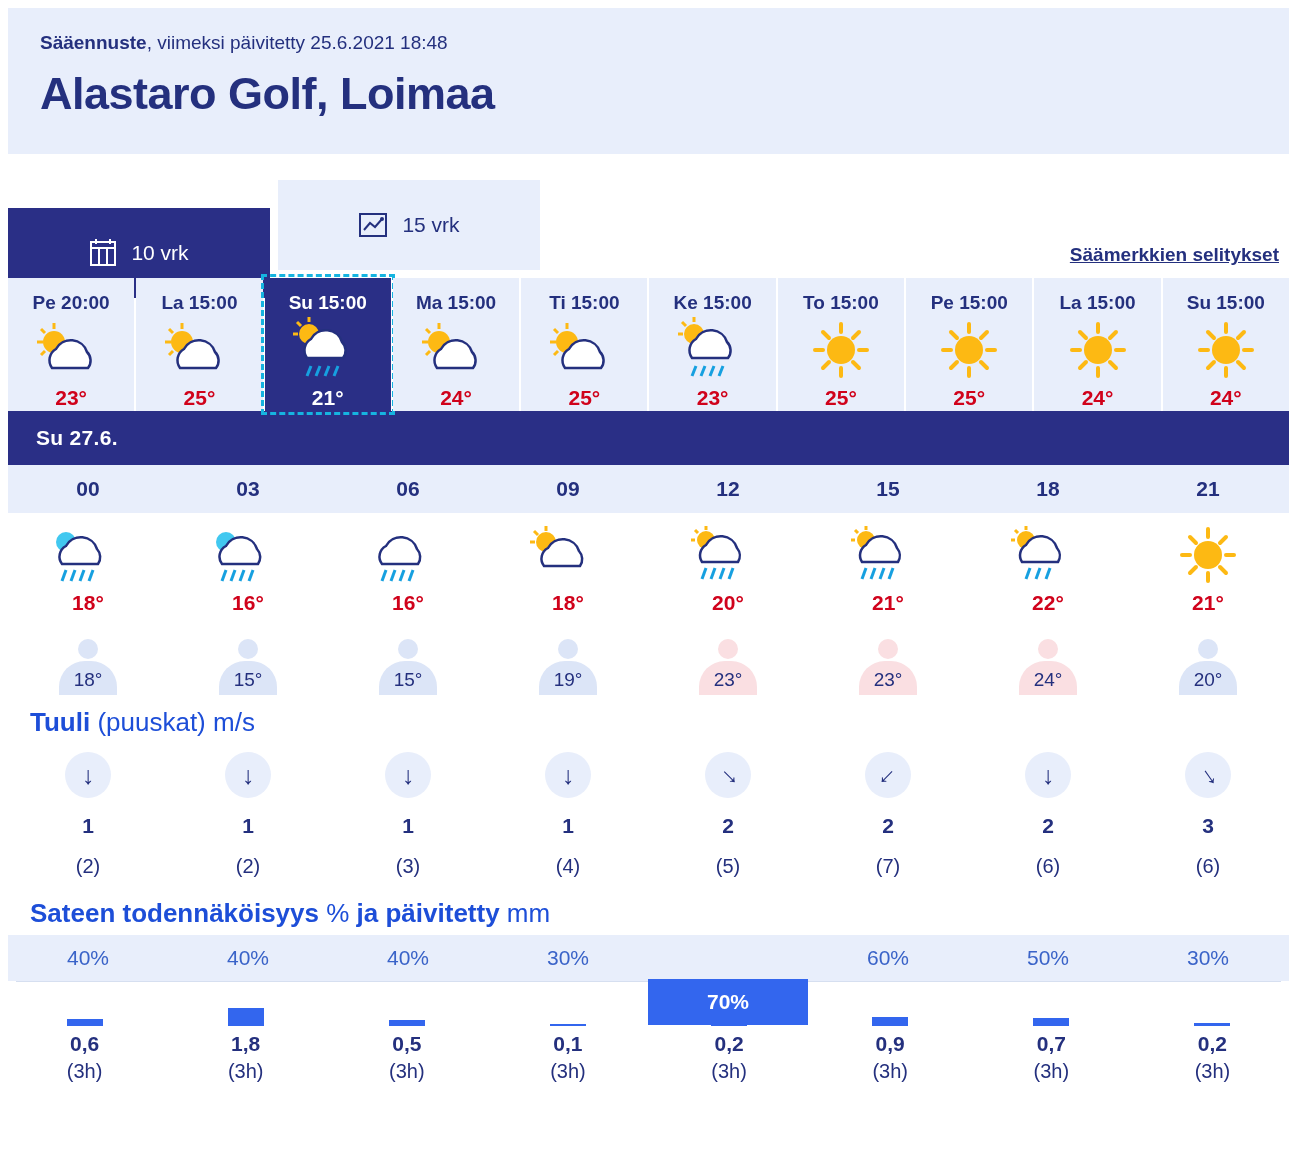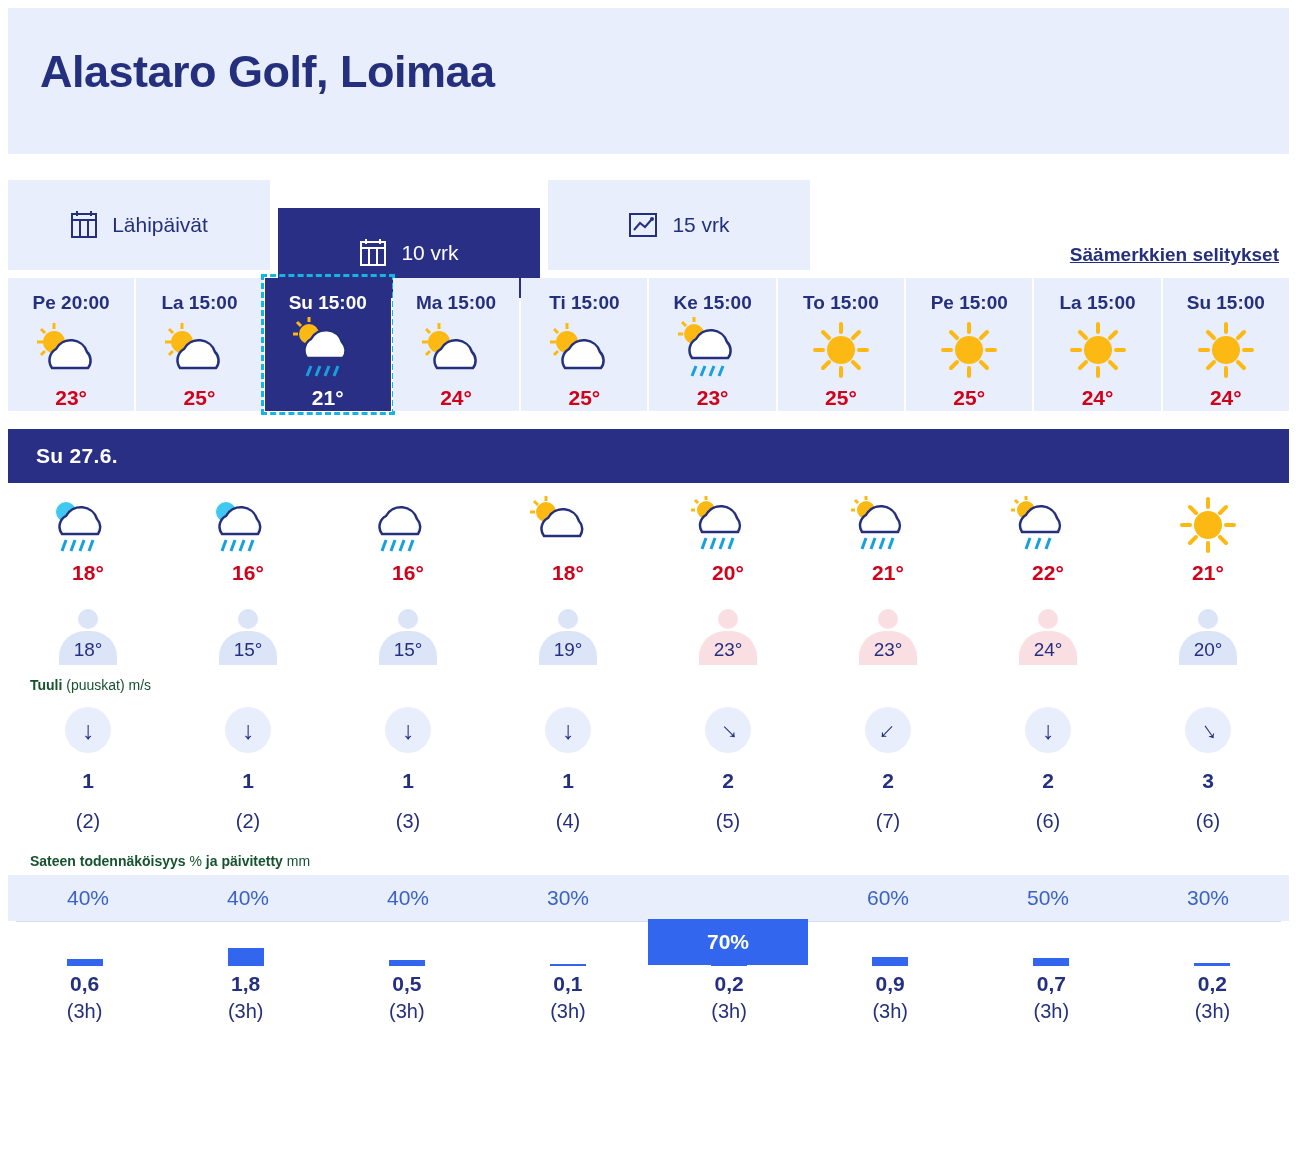--- a/index.html
+++ b/index.html
@@ -60,21 +60,21 @@
   .day .temp { font-size:21px; font-weight:bold; color:#d0021b; }
   .day.selected { background:#2a2f86; }
   .day.selected .lbl, .day.selected .temp { color:#fff; }
   .day.selected::after {
     content:""; position:absolute; left:-4px; top:-4px; right:-4px; bottom:-4px;
     border:3px dashed #16b4e0;
   }
 
   
   .datebar {
-    margin:18px 8px 0 8px;
+    margin:0 8px 0 8px;
     background:#2a2f86; color:#fff;
     height:54px; display:flex; align-items:center;
     padding-left:28px;
     font-size:21px; font-weight:bold;
     letter-spacing:0.3px;
   }
 
   
   .hours { margin:0 8px; }
   .hrow { display:flex; }
@@ -102,21 +102,21 @@
     background:#dce5f7;
   }
   .person .head {
     position:absolute; left:19px; top:2px; width:20px; height:20px;
     border-radius:50%; background:#dce5f7;
   }
   .person.warm .body, .person.warm .head { background:#fadfe2; }
   .person .val { position:relative; font-size:19px; color:#24307e; padding-bottom:4px; }
 
   .sectlabel {
-    font-size:14px; color:#14532d; padding:12px 0 6px 22px;
+    font-size:26px; color:#1d4ed8; padding:12px 0 6px 22px;
   }
   .sectlabel b { font-weight:bold; }
 
   .windrow { height:62px; }
   .windrow .hcell { height:62px; }
   .arrowbubble {
     width:46px; height:46px; border-radius:50%;
     background:#e8eefb; display:flex; align-items:center; justify-content:center;
   }
   .arrowbubble span {
@@ -144,38 +144,28 @@
   .rainper { font-size:20px; color:#24307e; margin-top:4px; }
 
   .divider { height:1px; background:#d6dff0; margin:0 8px; }
 </style>
 </head>
 <body>
 
 <div class="page">
 
   <div class="header">
+    <div class="meta">
+      <b>Sääennuste</b><span>, viimeksi päivitetty 25.6.2021 18:48</span>
+    </div>
     <h1>Alastaro Golf, Loimaa</h1>
   </div>
 
   <div class="tabbar">
     <div class="tabs">
-      <div class="tab">
-        <span class="icon">
-          <svg width="28" height="30" viewBox="0 0 28 30">
-              <rect x="2" y="4" width="24" height="23" fill="none" stroke="#24307e" stroke-width="2"></rect>
-              <line x1="2" y1="10" x2="26" y2="10" stroke="#24307e" stroke-width="2"></line>
-              <line x1="10" y1="10" x2="10" y2="27" stroke="#24307e" stroke-width="2"></line>
-              <line x1="18" y1="10" x2="18" y2="27" stroke="#24307e" stroke-width="2"></line>
-              <line x1="7" y1="1" x2="7" y2="6" stroke="#24307e" stroke-width="2"></line>
-              <line x1="21" y1="1" x2="21" y2="6" stroke="#24307e" stroke-width="2"></line>
-            </svg>
-        </span>
-        <span>Lähipäivät</span>
-      </div>
       <div class="tab active">
         <span class="icon">
           <svg width="28" height="30" viewBox="0 0 28 30">
               <rect x="2" y="4" width="24" height="23" fill="none" stroke="#ffffff" stroke-width="2"></rect>
               <line x1="2" y1="10" x2="26" y2="10" stroke="#ffffff" stroke-width="2"></line>
               <line x1="10" y1="10" x2="10" y2="27" stroke="#ffffff" stroke-width="2"></line>
               <line x1="18" y1="10" x2="18" y2="27" stroke="#ffffff" stroke-width="2"></line>
               <line x1="7" y1="1" x2="7" y2="6" stroke="#ffffff" stroke-width="2"></line>
               <line x1="21" y1="1" x2="21" y2="6" stroke="#ffffff" stroke-width="2"></line>
             </svg>
@@ -388,20 +378,30 @@
           </svg>
       </div>
       <div class="temp">24°</div>
     </div>
   </div>
 
   <div class="datebar">Su  27.6.</div>
 
   <div class="hours">
 
+    <div class="hrow hourhead">
+      <div class="hcell">00</div>
+      <div class="hcell">03</div>
+      <div class="hcell">06</div>
+      <div class="hcell">09</div>
+      <div class="hcell">12</div>
+      <div class="hcell">15</div>
+      <div class="hcell">18</div>
+      <div class="hcell">21</div>
+    </div>
 
     <div class="hrow wxrow">
       <div class="hcell">
         <div class="ico">
           <svg width="96" height="66" viewBox="0 0 96 66">
               <circle cx="26" cy="18" r="10" fill="#41c8f0"></circle>
               <path d="M22 40 a12 12 0 0 1 4 -18 a17 17 0 0 1 31 3 a12 12 0 0 1 1 15 z" fill="#fff" stroke="#24307e" stroke-width="2.5"></path>
               <g stroke="#16a0e0" stroke-width="3">
                 <line x1="26" y1="46" x2="22" y2="57"></line>
                 <line x1="35" y1="46" x2="31" y2="57"></line>

